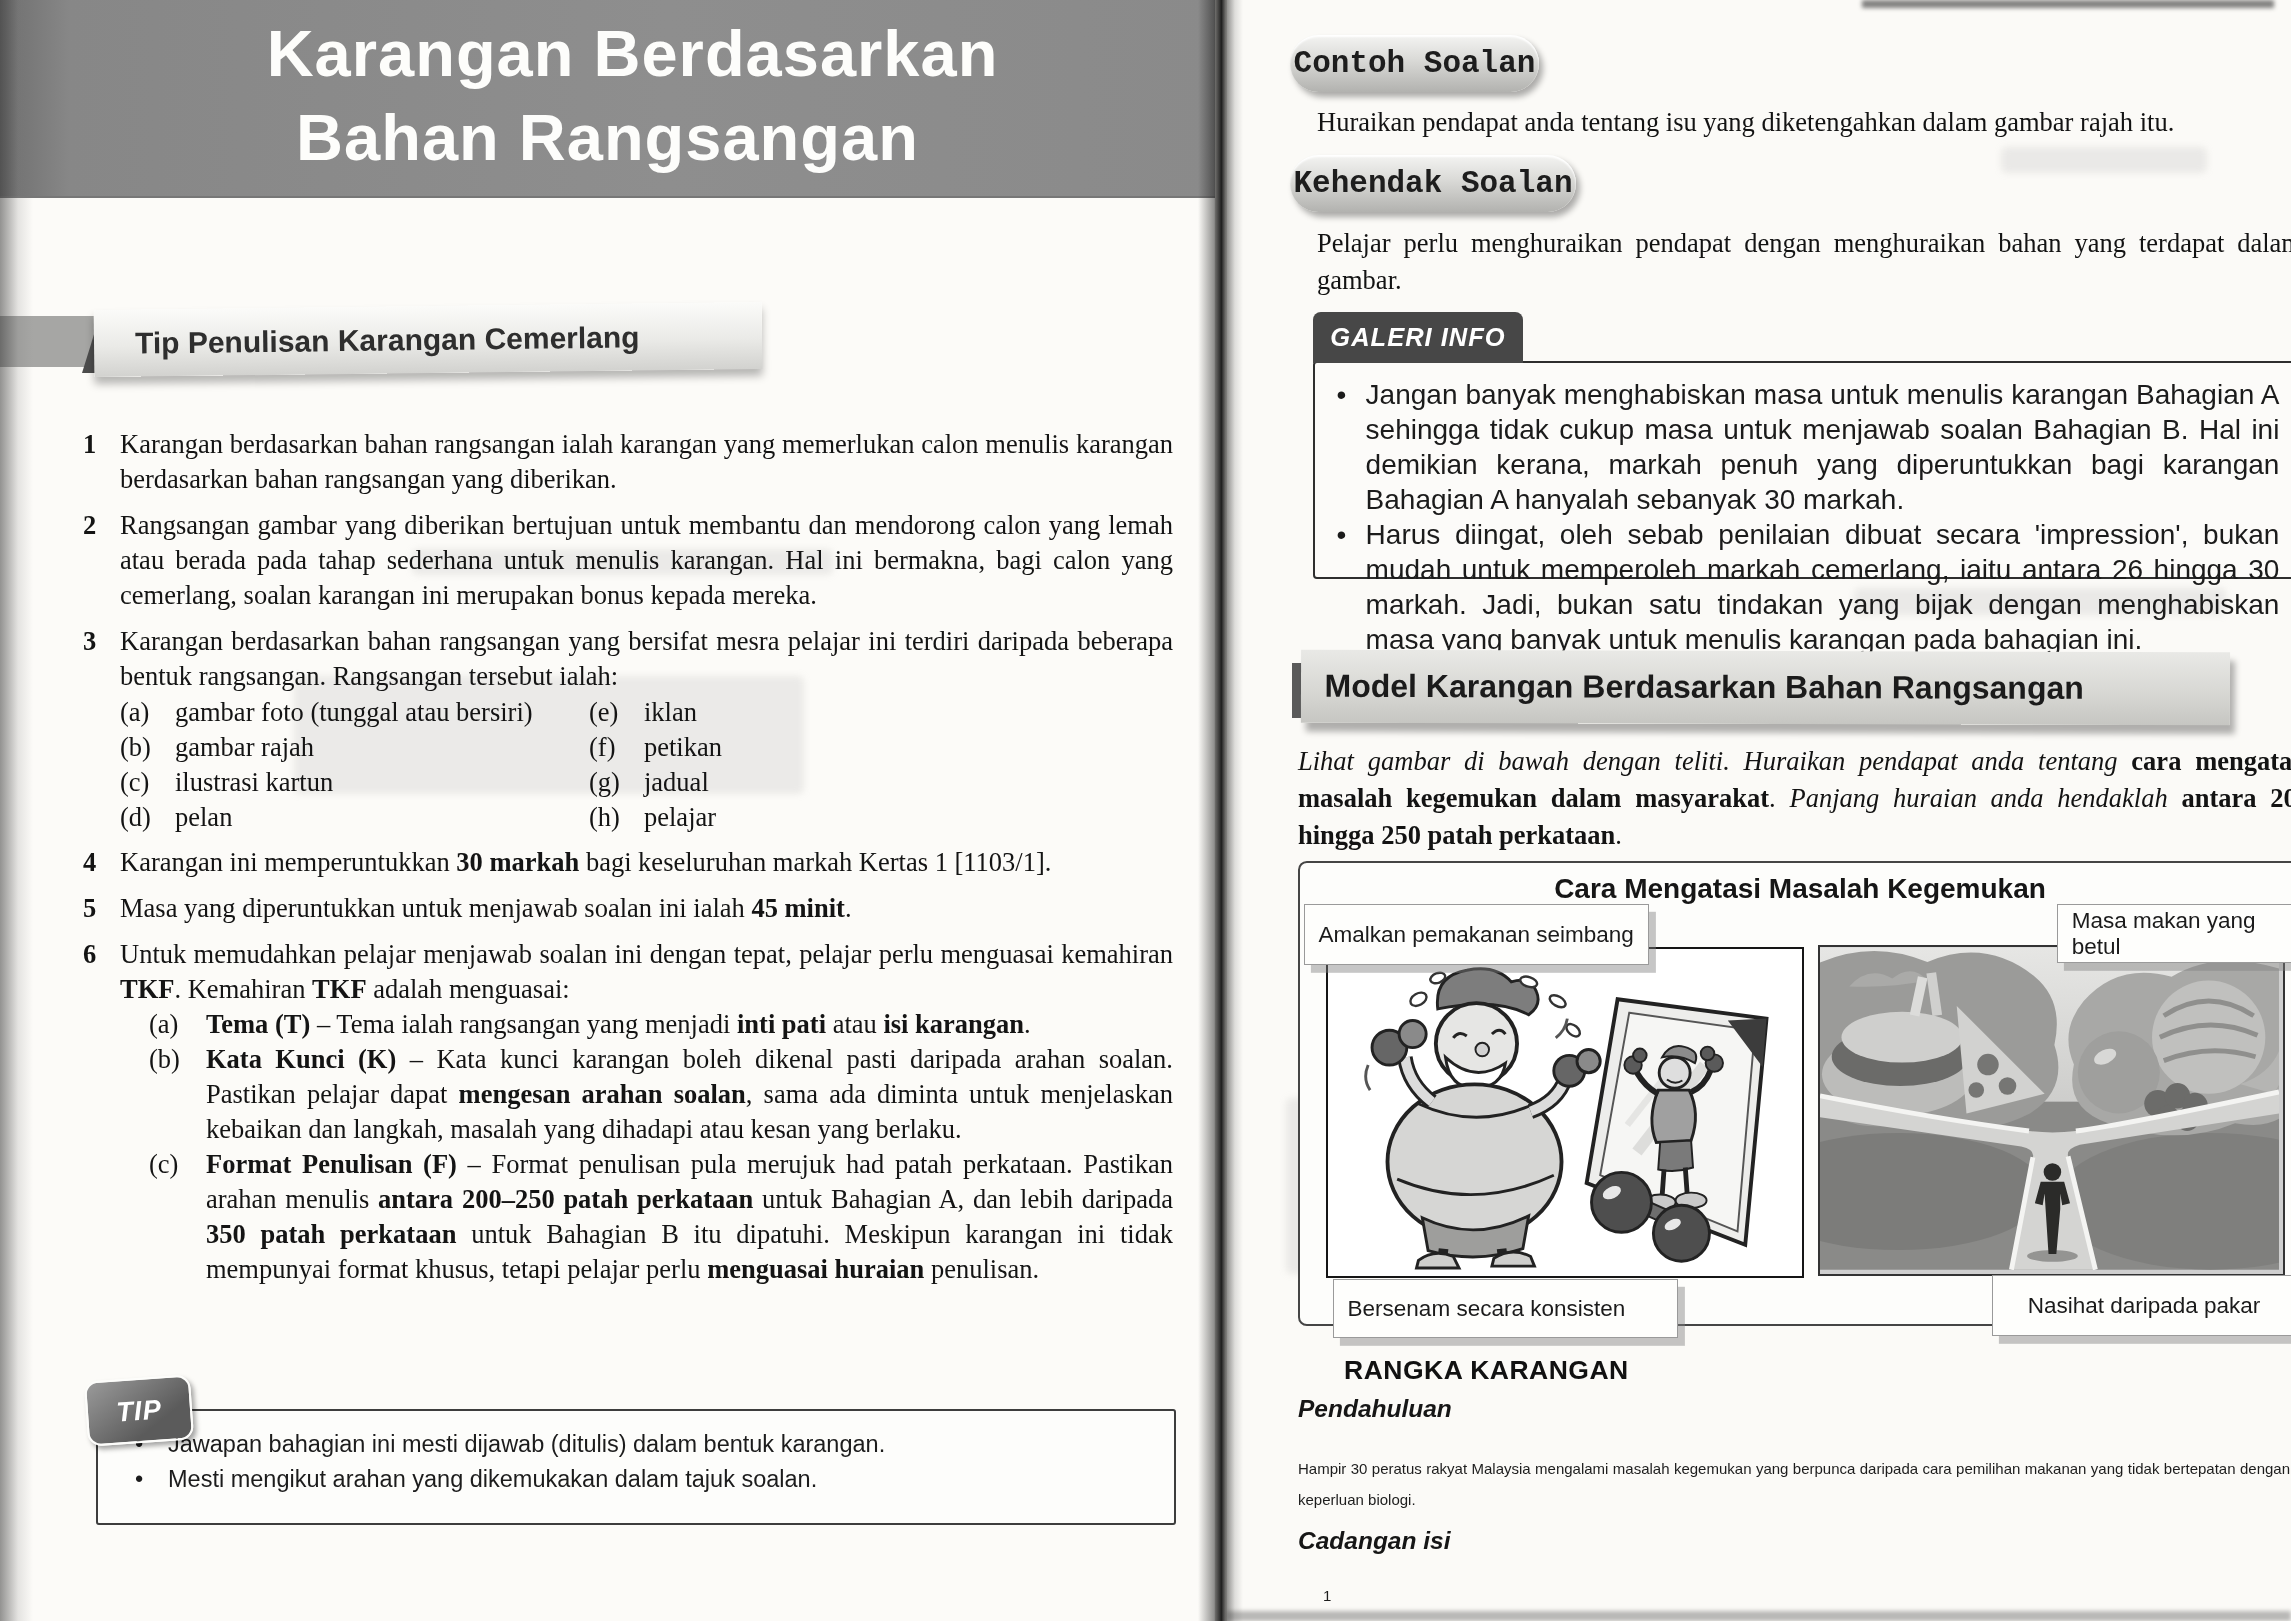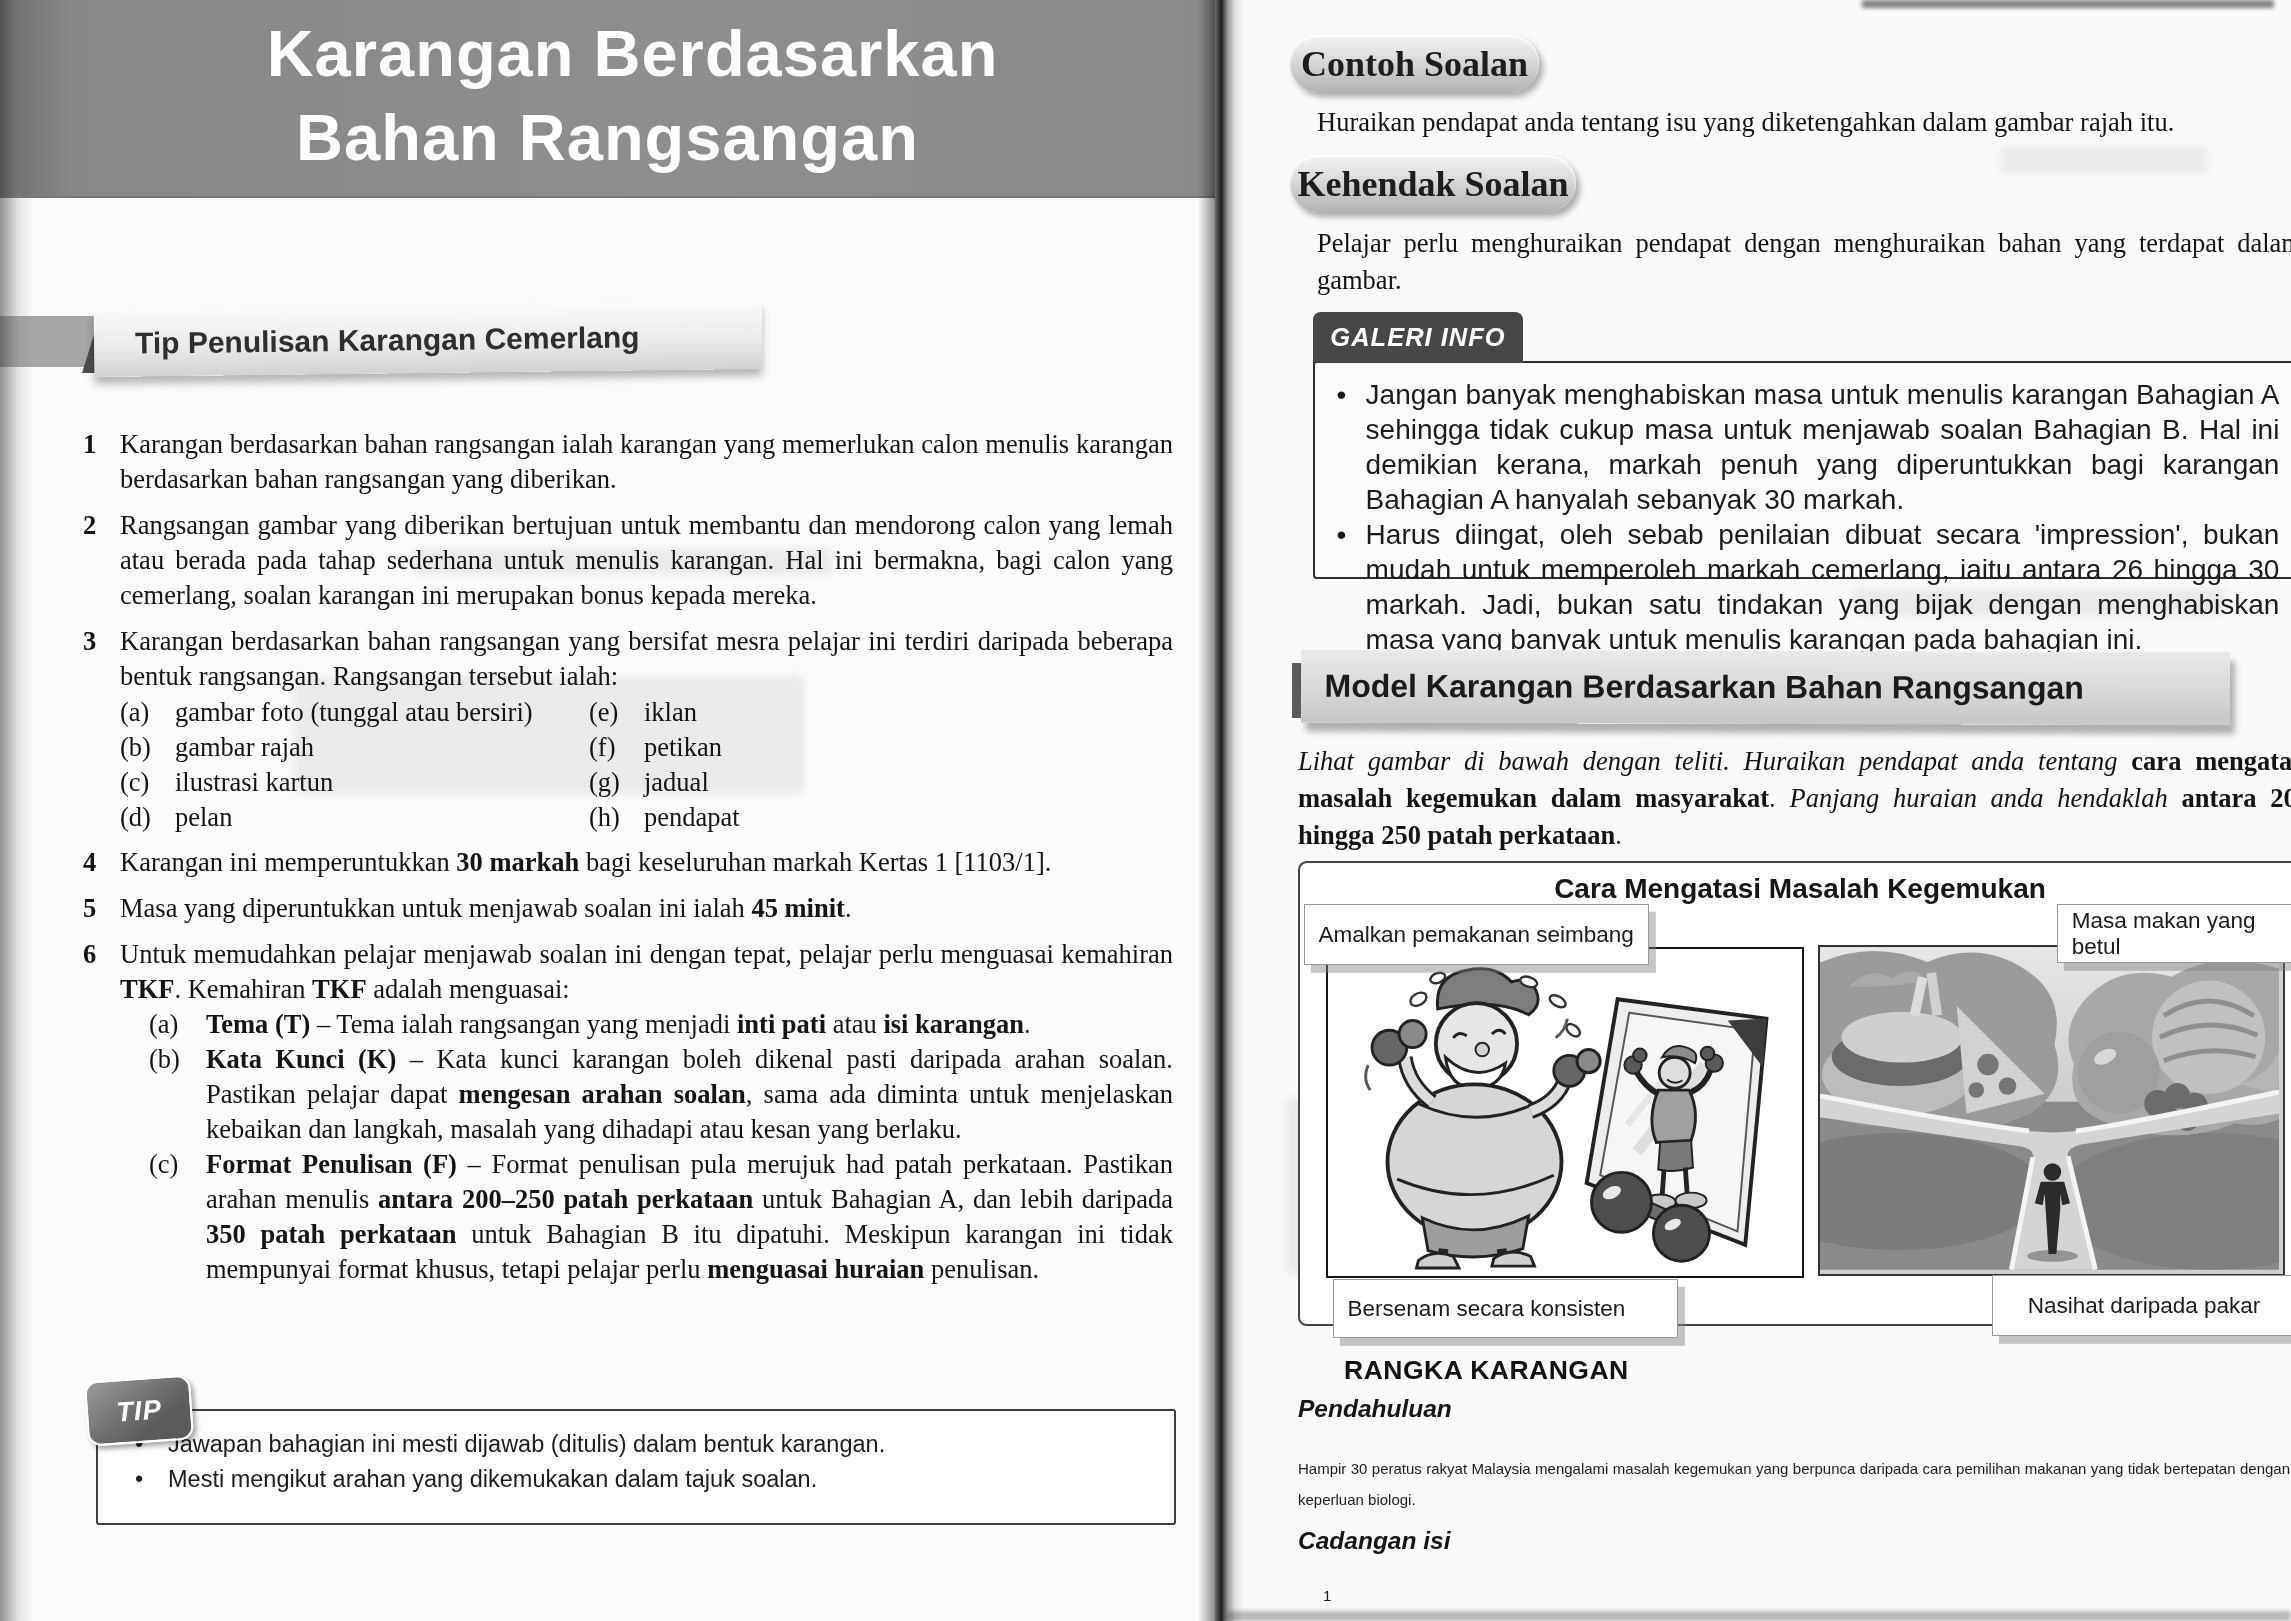--- a/index.html
+++ b/index.html
@@ -62,21 +62,21 @@
           font-size:27.4px;color:#ffffff;letter-spacing:1px;}
   .tipbox-body{padding:15.7px 25.5px 0 37px;}
   .tip-bullet{display:flex;font-family:"Liberation Sans",sans-serif;font-size:23.5px;line-height:35px;color:#1c1c1c;}
   .tip-bullet::before{content:"•";width:33px;flex:none;}
 
   
   .pill{position:absolute;border-radius:29px;
         background:linear-gradient(180deg,#f4f4f2 0%,#d9d9d6 45%,#b2b2af 100%);
         box-shadow:3.9px 4.9px 5.9px rgba(0,0,0,.32), inset 0 2px 2px #ffffff;
         display:flex;align-items:center;justify-content:center;
-        font-family:Liberation Serif, serif;font-weight:bold;font-size:36px;color:#1d1d1d;z-index:3;}
+        font-family:Liberation Mono, monospace;font-weight:bold;font-size:31px;color:#1d1d1d;z-index:3;}
   .serif-para{position:absolute;font-size:26.5px;line-height:37px;text-align:justify;color:#131313;z-index:3;}
 
   
   .galeri-tab{position:absolute;left:86px;top:312px;width:210px;height:51px;background:#474747;
         border-radius:7.8px 7.8px 0 0;display:flex;align-items:center;justify-content:center;
         font-family:"Liberation Sans",sans-serif;font-weight:bold;font-style:italic;
         font-size:25.5px;color:#ffffff;letter-spacing:1px;z-index:4;}
   .galeri-box{position:absolute;left:86px;top:361px;width:988px;height:218px;
         border:2.9px solid #2e2e2e;border-radius:3.9px;background:#fcfbf9;z-index:3;box-sizing:border-box;}
   .galeri-body{padding:13.7px 19.6px 0 21.6px;}
@@ -180,21 +180,21 @@
               <span class="sub-row">
                   <span class="sub-label">(f)</span>
                   <span>petikan</span>
                 </span>
               <span class="sub-row">
                   <span class="sub-label">(g)</span>
                   <span>jadual</span>
                 </span>
               <span class="sub-row">
                   <span class="sub-label">(h)</span>
-                  <span>pendapat</span>
+                  <span>pelajar</span>
                 </span>
             </span>
           </span>
         </span>
       </div>
 
       <div class="tip-item">
         <span class="tip-num">4</span>
         <span class="tip-body"><span>Karangan ini memperuntukkan </span><span class="fb">30 markah</span><span> bagi keseluruhan markah Kertas 1 [1103/1].</span></span>
       </div>

